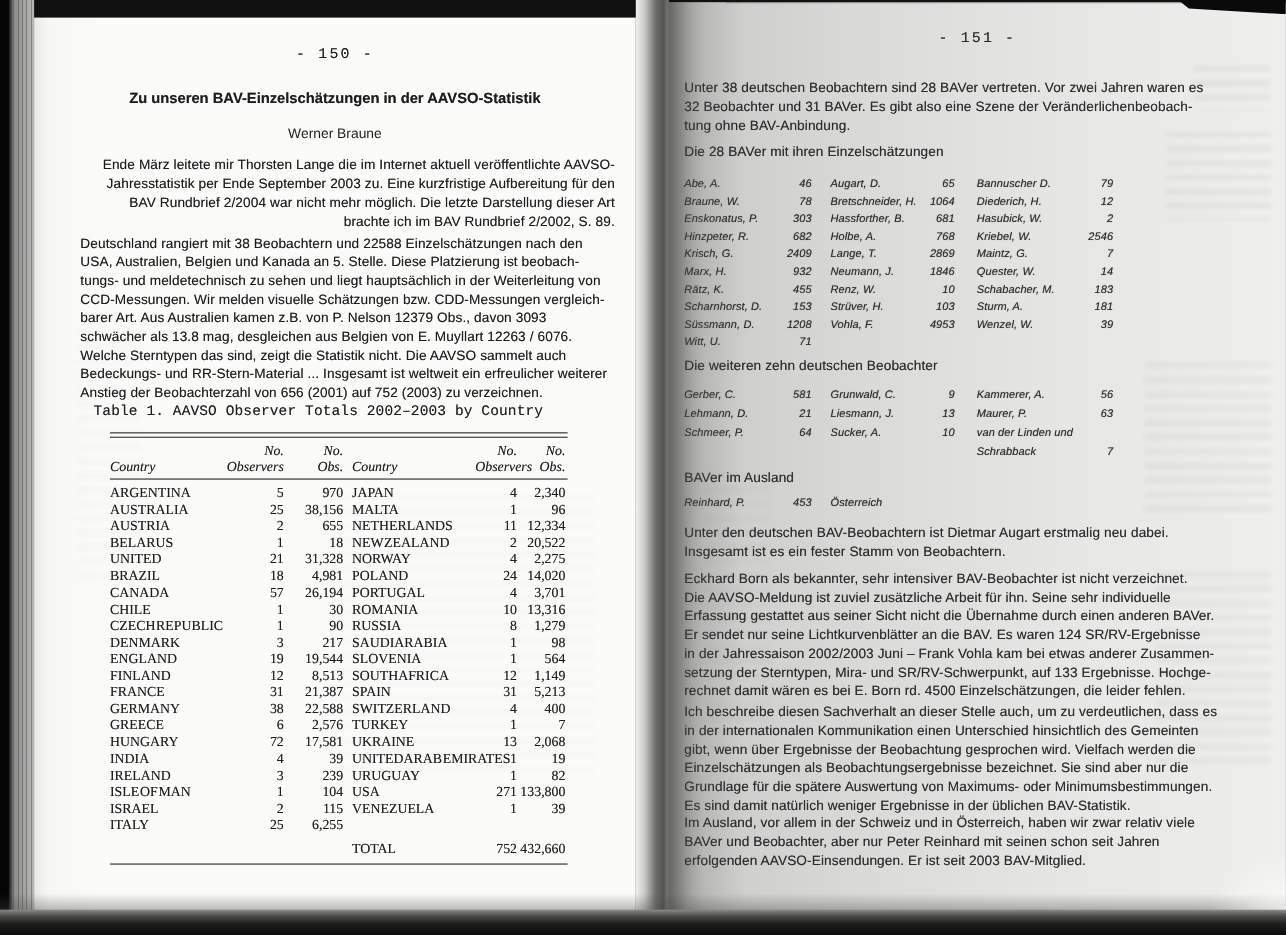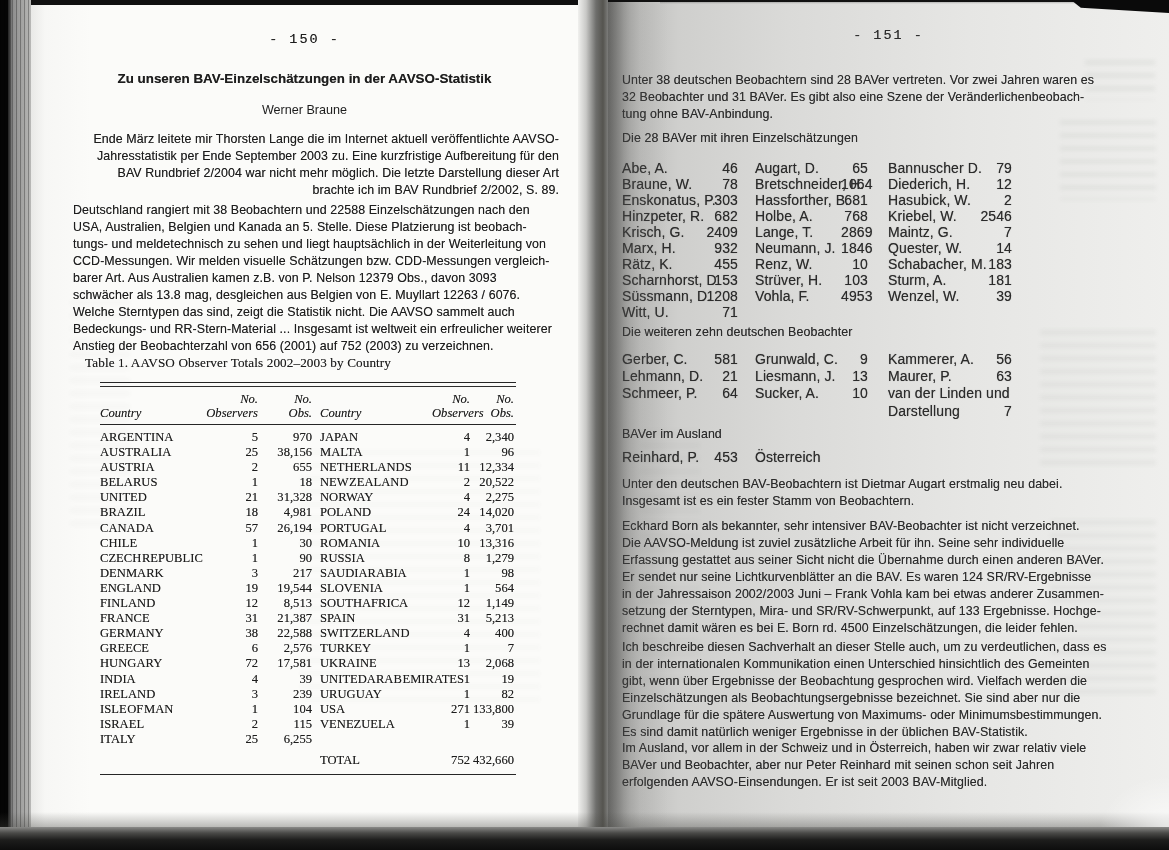--- a/index.html
+++ b/index.html
@@ -9,21 +9,21 @@
     font-family:"Liberation Sans", sans-serif;
   }
   
   .binding-left{
     position:absolute;left:0;top:0;width:31px;height:850px;
     background:
       repeating-linear-gradient(90deg, rgba(0,0,0,.28) 0 1px, rgba(255,255,255,0) 1px 4px),
       linear-gradient(90deg,#050505 0 8px,#3a3a3a 8px 10px,#8c8c8c 12px,#b8b8b6 31px);
   }
   .page-left{
-    position:absolute;left:31px;top:5px;width:547px;height:823px;
+    position:absolute;left:31px;top:16px;width:547px;height:823px;
     background:linear-gradient(90deg,#e9e9e7 0,#f7f7f5 14px,#fbfbf9 60px,#fbfbf9 100%);
     color:#1d1d1d;
   }
   .gutter{
     position:absolute;left:578px;top:0;width:30px;height:850px;
     background:linear-gradient(90deg,#f0f0ee 0,#c9c9c7 8px,#6e6e6c 18px,#55544f 25px,#7c7c7a 30px);
   }
   .page-right{
     position:absolute;left:608px;top:2px;width:561px;height:828px;
     background:linear-gradient(90deg,#8f8f8d 0,#b9b9b7 22px,#cfcfcd 70px,#dadad8 180px,#e6e6e4 360px,#efefed 100%);
@@ -67,39 +67,39 @@
   .blk{position:absolute;}
   .para{font-size:12.4px;line-height:17px;white-space:pre-line;letter-spacing:.1px;
         text-shadow:0 0 .6px rgba(60,60,60,.65);}
   .center{width:100%;text-align:center;left:0;}
   .pageno{font-family:"Liberation Mono", monospace;font-size:13.5px;letter-spacing:2px;
           text-shadow:0 0 .5px rgba(60,60,60,.6);}
   
   .title{font-weight:bold;font-size:13.4px;text-shadow:0 0 .6px rgba(50,50,50,.7);}
   .author{font-size:12.6px;}
   
-  .tcaption{font-family:Liberation Serif, serif;font-size:13.2px;letter-spacing:.1px;
+  .tcaption{font-family:Liberation Mono, monospace;font-size:13.2px;letter-spacing:.1px;
             text-shadow:0 0 .5px rgba(60,60,60,.6);}
   .tbl{width:416px;font-family:"Liberation Serif", serif;font-size:12.6px;
        text-shadow:0 0 .5px rgba(60,60,60,.6);}
   .rule-double{height:3px;border-top:1.4px solid #262626;border-bottom:1px solid #2e2e2e;}
   .rule-single{border-top:1.2px solid #262626;margin-top:4px;margin-bottom:5px;}
   .rule-bottom{border-top:1.5px solid #262626;margin-top:6px;}
   .tgrid{display:grid;grid-template-columns:102px 56px 54px 8px 112px 38px 44px;}
   .thead{font-style:italic;line-height:13.5px;align-items:end;margin-top:6px;}
   .thead .h{white-space:pre-line;}
   .tbody{line-height:15.1px;}
   .tc{white-space:nowrap;word-spacing:-2.5px;grid-column:auto;}
   .tn{text-align:right;white-space:nowrap;}
   .g1{grid-column:1}.g2{grid-column:2}.g3{grid-column:3}.g5{grid-column:5}.g6{grid-column:6}.g7{grid-column:7}
   .total-row{margin-top:6px;line-height:15.1px;}
   
   .rtext{color:#2b2b2b;text-shadow:0 0 .7px rgba(80,80,78,.75);}
   .lgrid{display:grid;grid-template-columns:84px 32px 17px 86px 27px 20px 84px 40px;
-         font-size:14px;letter-spacing:.1px;}
+         font-size:10px;letter-spacing:.1px;font-style:italic;}
   .ln{white-space:nowrap;}
   .lv{text-align:right;white-space:nowrap;}
   .c1{grid-column:1}.c2{grid-column:2}.c4{grid-column:4}.c5{grid-column:5}.c7{grid-column:7}.c8{grid-column:8}
   .lh16{line-height:16px;}
   .lh17{line-height:17.2px;}
 </style>
 </head>
 <body>
 
 <div class="binding-left"></div>
@@ -365,21 +365,21 @@
       <span class="ln c1">Schmeer, P.</span>
       <span class="lv c2">64</span>
       <span class="ln c4">Sucker, A.</span>
       <span class="lv c5">10</span>
       <span class="ln c7">van der Linden und</span>
       <span class="lv c8"></span>
       <span class="ln c1"></span>
       <span class="lv c2"></span>
       <span class="ln c4"></span>
       <span class="lv c5"></span>
-      <span class="ln c7">Darstellung</span>
+      <span class="ln c7">Schrabback</span>
       <span class="lv c8">7</span>
     </div>
 
   <div class="blk para" style="top:424px;left:14px;">BAVer im Ausland</div>
   <div class="blk lgrid lh17" style="top:447px;left:14px;">
       <span class="ln c1">Reinhard, P.</span>
       <span class="lv c2">453</span>
       <span class="ln c4">Österreich</span>
       <span class="lv c5"></span>
       <span class="ln c7"></span>

